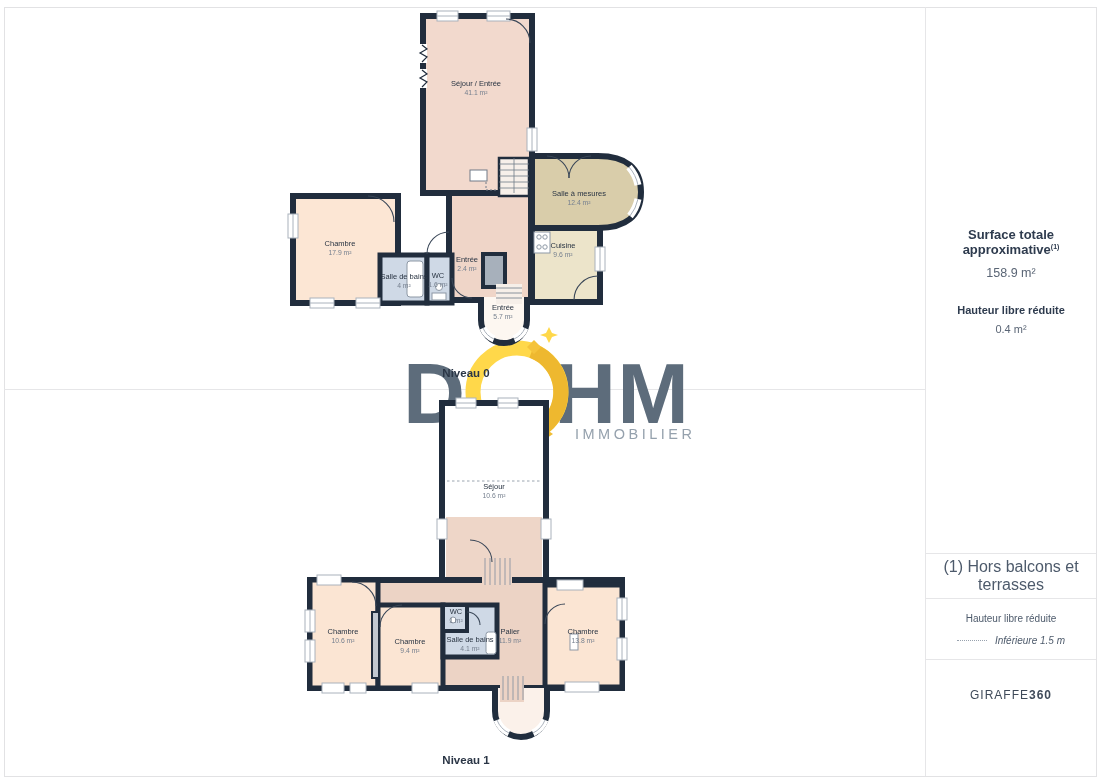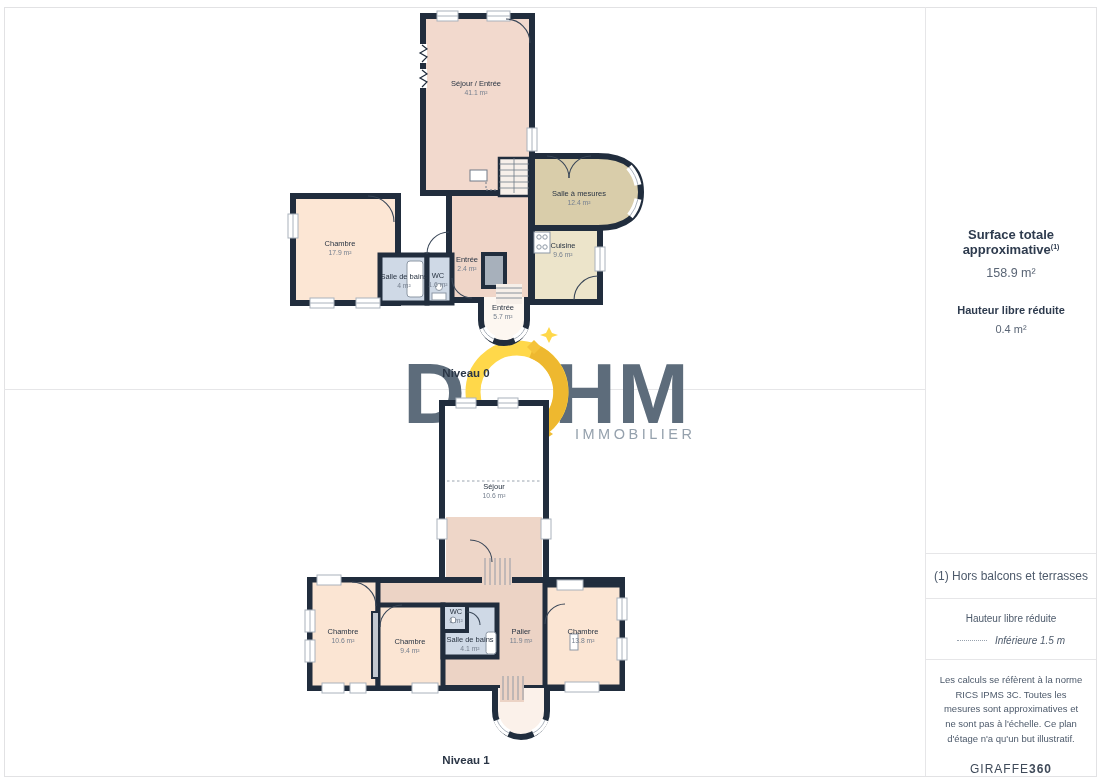--- a/index.html
+++ b/index.html
@@ -29,21 +29,21 @@
   .tri{width:0;height:0;border-left:9px solid #f0bd33;border-top:6px solid transparent;
        border-bottom:6px solid transparent;display:inline-block;}
   
   .side-sec{left:926px;width:170px;display:flex;flex-direction:column;align-items:center;
             justify-content:center;text-align:center;z-index:1;}
   .s-title{font-weight:bold;font-size:13px;color:#2e3b4e;}
   .s-title sup{font-size:7px;}
   .s-total{font-size:12.5px;color:#5a6575;margin-top:9px;}
   .s-sub{font-weight:bold;font-size:11px;color:#2e3b4e;margin-top:24px;}
   .s-subv{font-size:11px;color:#5a6575;margin-top:7px;}
-  .s-note{font-size:12px;color:#4d5a6b;}
+  .s-note{font-size:16px;color:#4d5a6b;}
   .legend-title{font-size:10px;color:#4d5a6b;}
   .legend-row{display:flex;align-items:center;gap:8px;margin-top:11px;font-style:italic;}
   .legend-line{width:30px;border-top:1.5px dotted #98a2ae;height:0;}
   .legend-item{font-size:10px;color:#4d5a6b;}
   .s-disc{font-size:9.5px;color:#4d5a6b;line-height:1.55;padding:0 13px;}
   .s-credit{margin-top:15px;font-size:12px;color:#3f4a59;letter-spacing:1px;}
   .s-credit .b{font-weight:bold;margin-top:20px;}
 </style>
 </head>
 <body>
@@ -303,21 +303,21 @@
   <div class="room-area">9.4 m²</div>
 </div>
 <div class="room-label" style="left:456px;top:616px">
   <div class="room-name">WC</div>
   <div class="room-area">1 m²</div>
 </div>
 <div class="room-label" style="left:470px;top:644px">
   <div class="room-name">Salle de bains</div>
   <div class="room-area">4.1 m²</div>
 </div>
-<div class="room-label" style="left:521px;top:636px">
+<div class="room-label" style="left:510px;top:636px">
   <div class="room-name">Palier</div>
   <div class="room-area">11.9 m²</div>
 </div>
 <div class="room-label" style="left:583px;top:636px">
   <div class="room-name">Chambre</div>
   <div class="room-area">13.8 m²</div>
 </div>
 
 <div class="niveau-label" style="left:466px;top:373px">Niveau 0</div>
 <div class="niveau-label" style="left:466px;top:760px">Niveau 1</div>
@@ -337,17 +337,16 @@
 
 <div class="abs side-sec" style="top:599px;height:60px;">
   <div class="legend-title">Hauteur libre réduite</div>
   <div class="legend-row">
     <span class="legend-line"></span>
     <span class="legend-item">Inférieure 1.5 m</span>
   </div>
 </div>
 
 <div class="abs side-sec" style="top:660px;height:116px;justify-content:flex-start;padding-top:13px;box-sizing:border-box;">
-  <div class="s-disc">Les calculs se réfèrent à la norme RICS IPMS 3C. Toutes les mesures sont approximatives et ne sont pas à l'échelle. Ce plan d'étage n'a qu'un but illustratif.</div>
   <div class="s-credit">
     <span>GIRAFFE</span><span class="b">360</span>
   </div>
 </div>
 
 </body></html>

